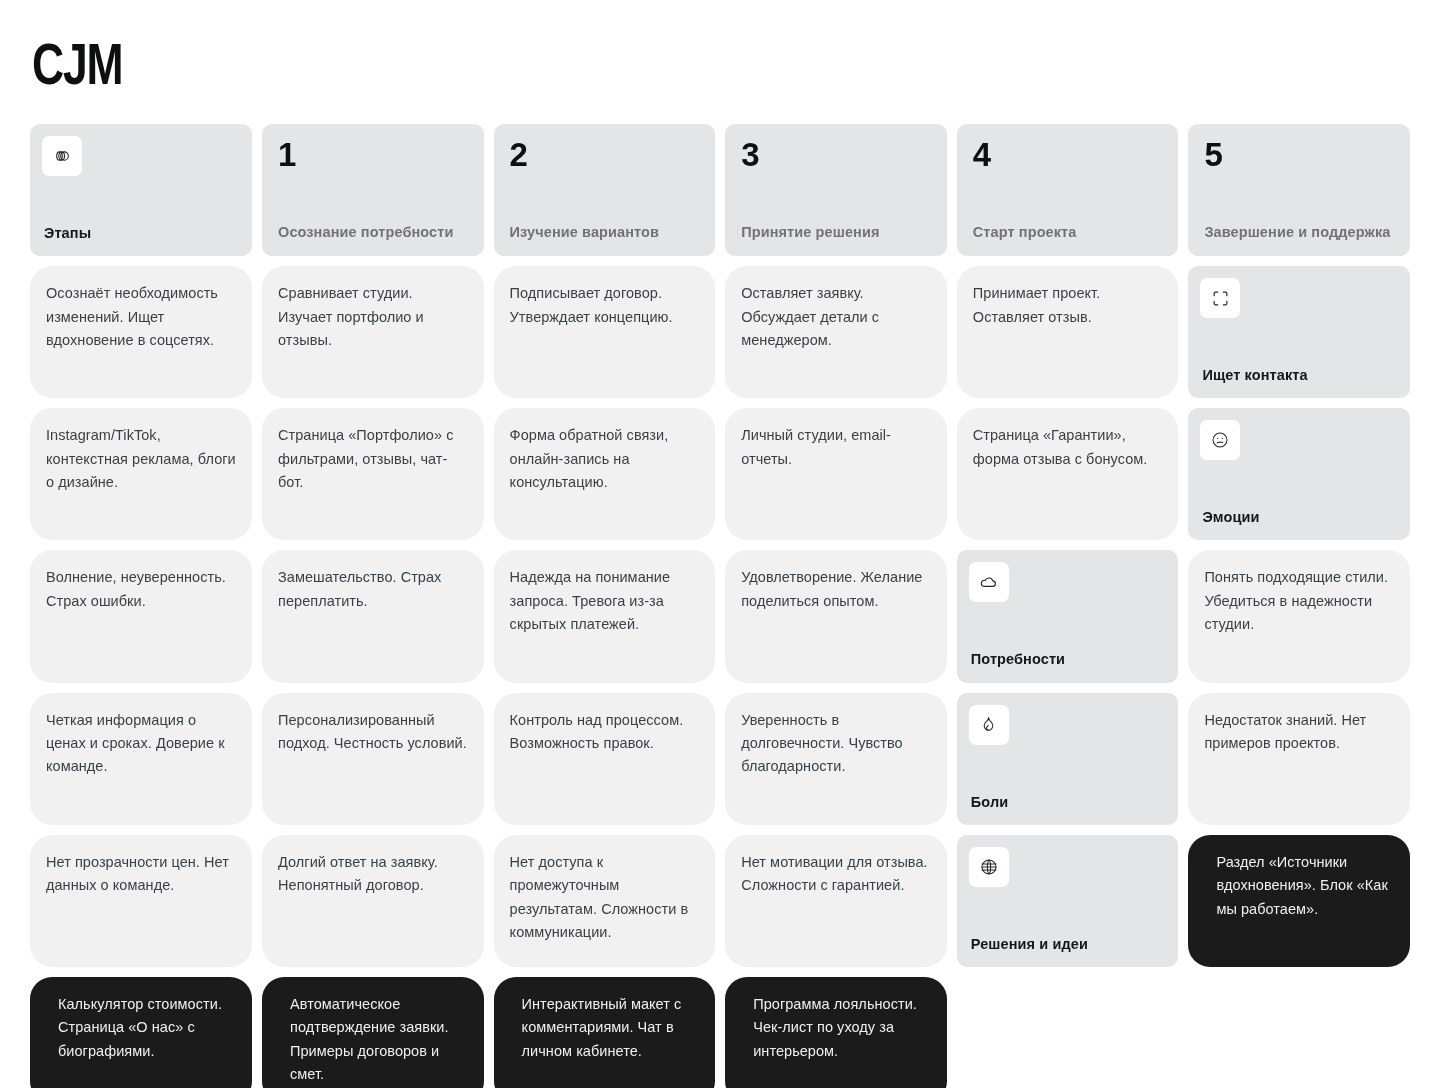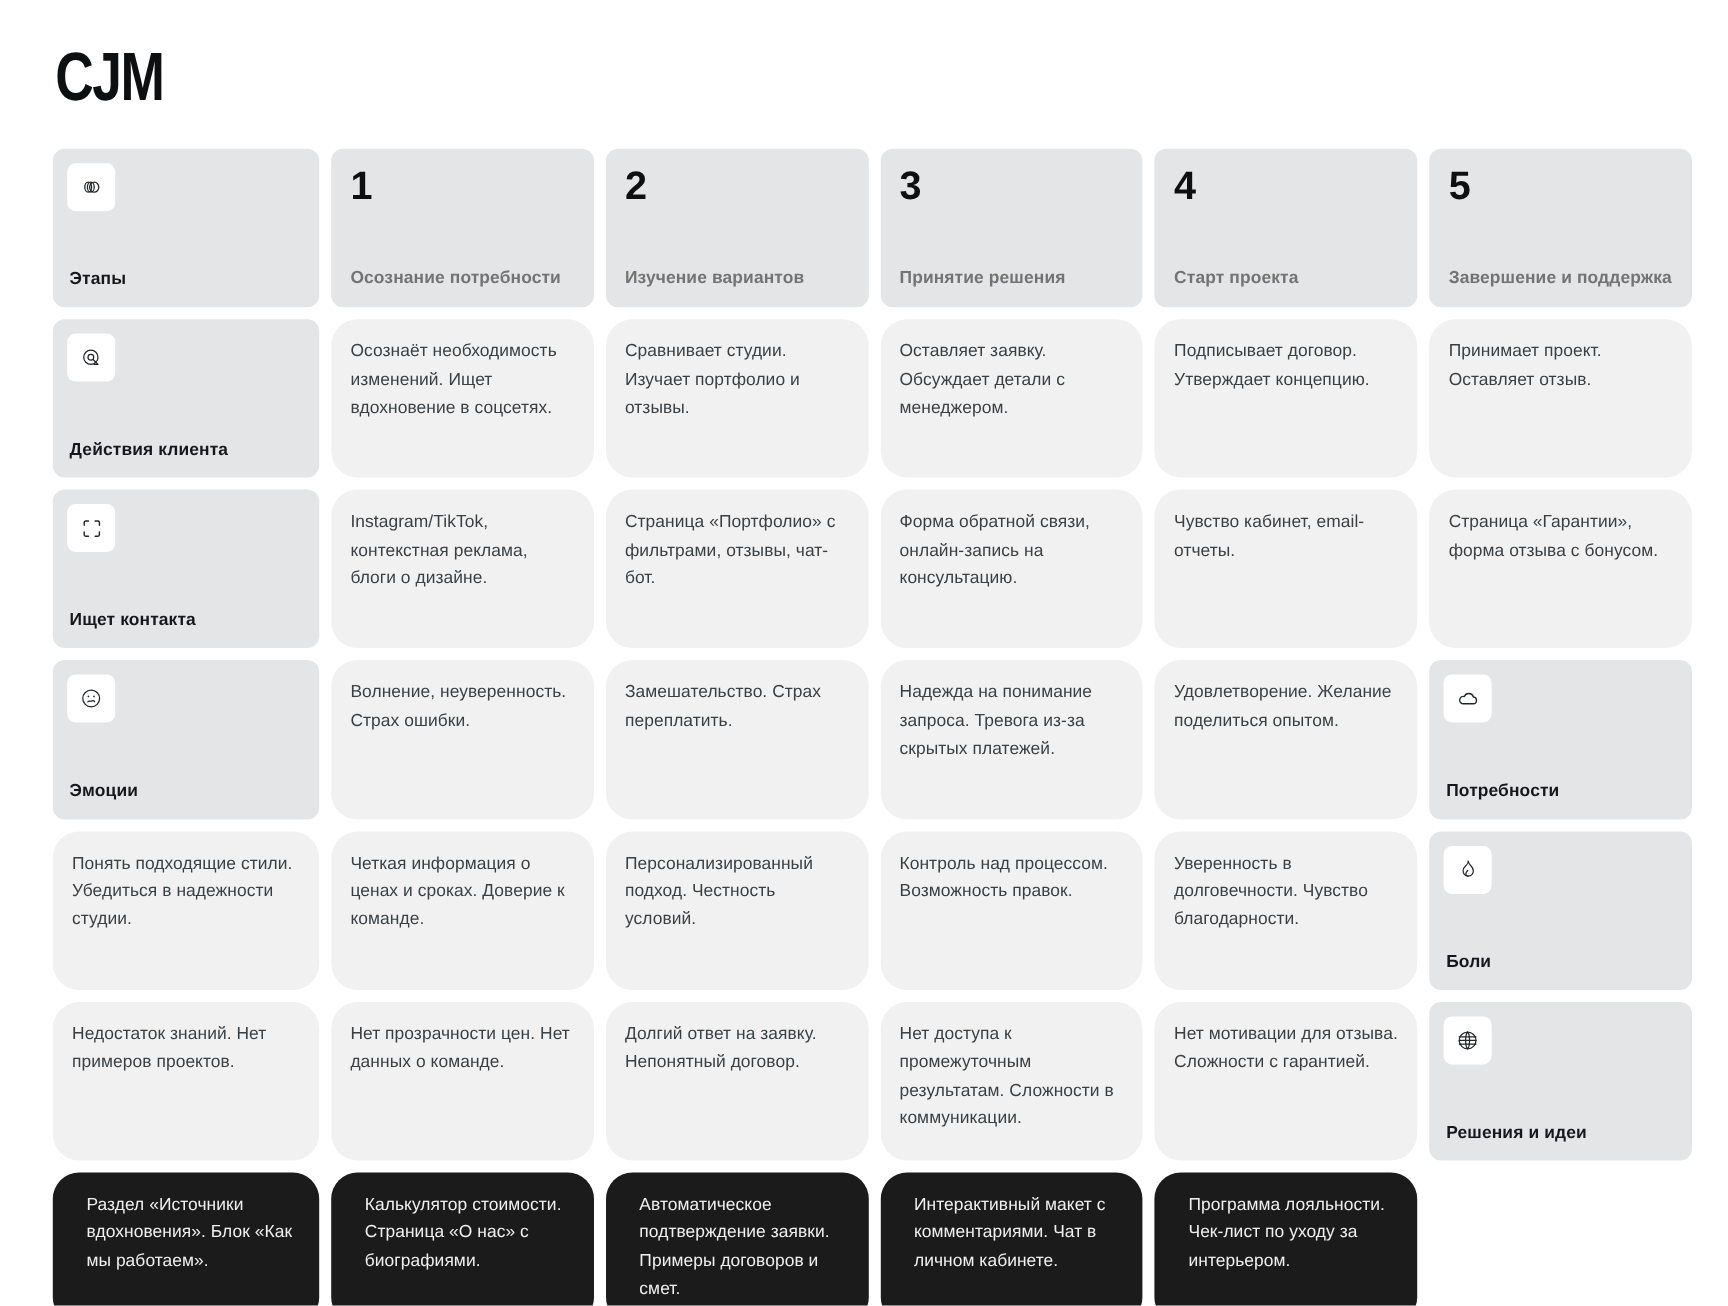--- a/index.html
+++ b/index.html
@@ -9,21 +9,21 @@
     height: 1088px;
     background: #ffffff;
     font-family: "Liberation Sans", "DejaVu Sans", sans-serif;
     color: #111314;
     overflow: hidden;
   }
 
   .page {
     width: 1440px;
     height: 897px;
-    padding: 34px 30px 0 44px;
+    padding: 34px 30px 0 30px;
     position: relative;
   }
 
   
   .title {
     font-family: "Liberation Sans Narrow", "Liberation Sans", "DejaVu Sans", sans-serif;
     font-size: 57px;
     font-weight: 700;
     letter-spacing: -1.5px;
     line-height: 1;
@@ -161,41 +161,31 @@
         <div class="stage-name">Принятие решения</div>
       </div>
       <div class="stage r-stages">
         <div class="stage-num">4</div>
         <div class="stage-name">Старт проекта</div>
       </div>
       <div class="stage r-stages">
         <div class="stage-num">5</div>
         <div class="stage-name">Завершение и поддержка</div>
       </div>
-      <div class="rowlabel r-actions">
-        <div class="icon-box">
-          <svg width="19" height="19" viewBox="0 0 24 24" fill="none" stroke="#22262a" stroke-width="1.3" stroke-linecap="round" stroke-linejoin="round">
-      <circle cx="11" cy="11" r="7.5"></circle>
-      <circle cx="11" cy="11" r="3"></circle>
-      <path d="M13.6 13.6 L18.5 18.5 L14.6 18.5"></path>
-    </svg>
-        </div>
-        <div class="rowlabel-text">Действия клиента</div>
-      </div>
       <div class="cell r-actions">
         <div class="body-text">Осознаёт необходимость изменений. Ищет вдохновение в соцсетях.</div>
       </div>
       <div class="cell r-actions">
         <div class="body-text">Сравнивает студии. Изучает портфолио и отзывы.</div>
       </div>
       <div class="cell r-actions">
+        <div class="body-text">Подписывает договор. Утверждает концепцию.</div>
+      </div>
+      <div class="cell r-actions">
         <div class="body-text">Оставляет заявку. Обсуждает детали с менеджером.</div>
-      </div>
-      <div class="cell r-actions">
-        <div class="body-text">Подписывает договор. Утверждает концепцию.</div>
       </div>
       <div class="cell r-actions">
         <div class="body-text">Принимает проект. Оставляет отзыв.</div>
       </div>
       <div class="rowlabel r-touchpoints">
         <div class="icon-box">
           <svg width="19" height="19" viewBox="0 0 24 24" fill="none" stroke="#22262a" stroke-width="1.5" stroke-linecap="round" stroke-linejoin="round">
       <path d="M4 8.5 V5.5 A1.5 1.5 0 0 1 5.5 4 H8.5"></path>
       <path d="M15.5 4 H18.5 A1.5 1.5 0 0 1 20 5.5 V8.5"></path>
       <path d="M20 15.5 V18.5 A1.5 1.5 0 0 1 18.5 20 H15.5"></path>
@@ -207,21 +197,21 @@
       <div class="cell r-touchpoints">
         <div class="body-text">Instagram/TikTok, контекстная реклама, блоги о дизайне.</div>
       </div>
       <div class="cell r-touchpoints">
         <div class="body-text">Страница «Портфолио» с фильтрами, отзывы, чат-бот.</div>
       </div>
       <div class="cell r-touchpoints">
         <div class="body-text">Форма обратной связи, онлайн-запись на консультацию.</div>
       </div>
       <div class="cell r-touchpoints">
-        <div class="body-text">Чувство кабинет, email-отчеты.</div>
+        <div class="body-text">Личный студии, email-отчеты.</div>
       </div>
       <div class="cell r-touchpoints">
         <div class="body-text">Страница «Гарантии», форма отзыва с бонусом.</div>
       </div>
       <div class="rowlabel r-emotions">
         <div class="icon-box">
           <svg width="20" height="20" viewBox="0 0 24 24" fill="none" stroke="#22262a" stroke-width="1.25" stroke-linecap="round" stroke-linejoin="round">
       <circle cx="12" cy="12" r="8.4"></circle>
       <circle cx="9.2" cy="10" r="0.85" fill="#22262a" stroke="none"></circle>
       <circle cx="14.8" cy="10" r="0.85" fill="#22262a" stroke="none"></circle>

